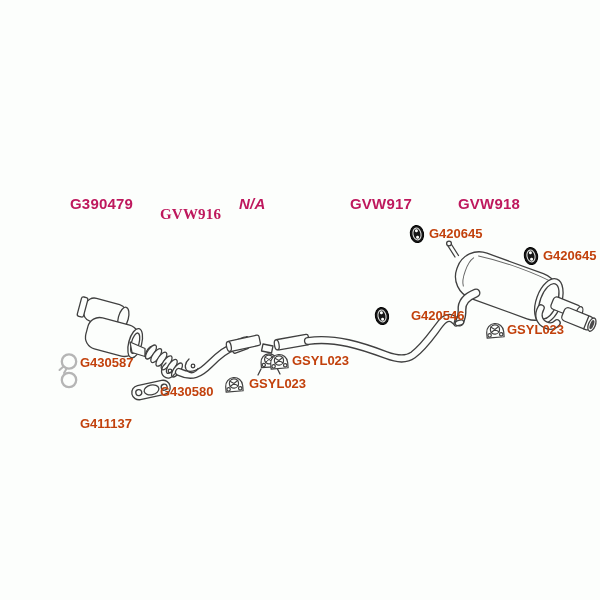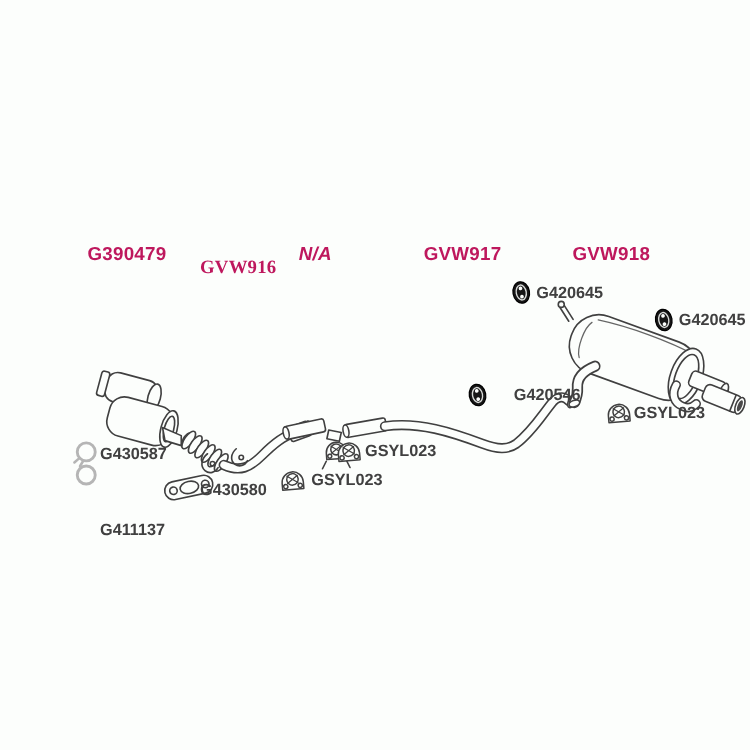--- a/index.html
+++ b/index.html
@@ -10,25 +10,25 @@
     overflow:hidden;
   }
   .canvas { position:relative; width:600px; height:600px; }
   svg.lineart { position:absolute; left:0; top:0; }
   .hdr {
     position:absolute; font-size:15px; font-weight:bold;
     color:#be185d; white-space:nowrap; letter-spacing:.2px; line-height:16px;
   }
   .part {
     position:absolute; font-size:13px; font-weight:bold;
-    color:#404040; white-space:nowrap; line-height:16px; cursor:pointer;
+    color:#c2410c; white-space:nowrap; line-height:16px; cursor:pointer;
   }
   
   .h0{left:70px;top:196px;} .h1{left:160px;top:206px;font-family:Liberation Serif, serif;} .h2{left:239px;top:196px;font-style:italic;}
-  .h3{left:339px;top:196px;} .h4{left:458px;top:196px;}
+  .h3{left:350px;top:196px;} .h4{left:458px;top:196px;}
   
   .p0{left:429px;top:226px;} .p1{left:543px;top:248px;} .p2{left:411px;top:308px;}
   .p3{left:507px;top:322px;} .p4{left:292px;top:353px;} .p5{left:249px;top:376px;}
   .p6{left:80px;top:355px;}  .p7{left:80px;top:372px;margin-top:44px;}  .p8{left:160px;top:384px;}
   
   .po{stroke:#404040;stroke-width:8.2;fill:none;stroke-linecap:round;}
   .pi{stroke:#fcfefc;stroke-width:5.6;fill:none;stroke-linecap:round;}
 </style>
 </head>
 <body>

